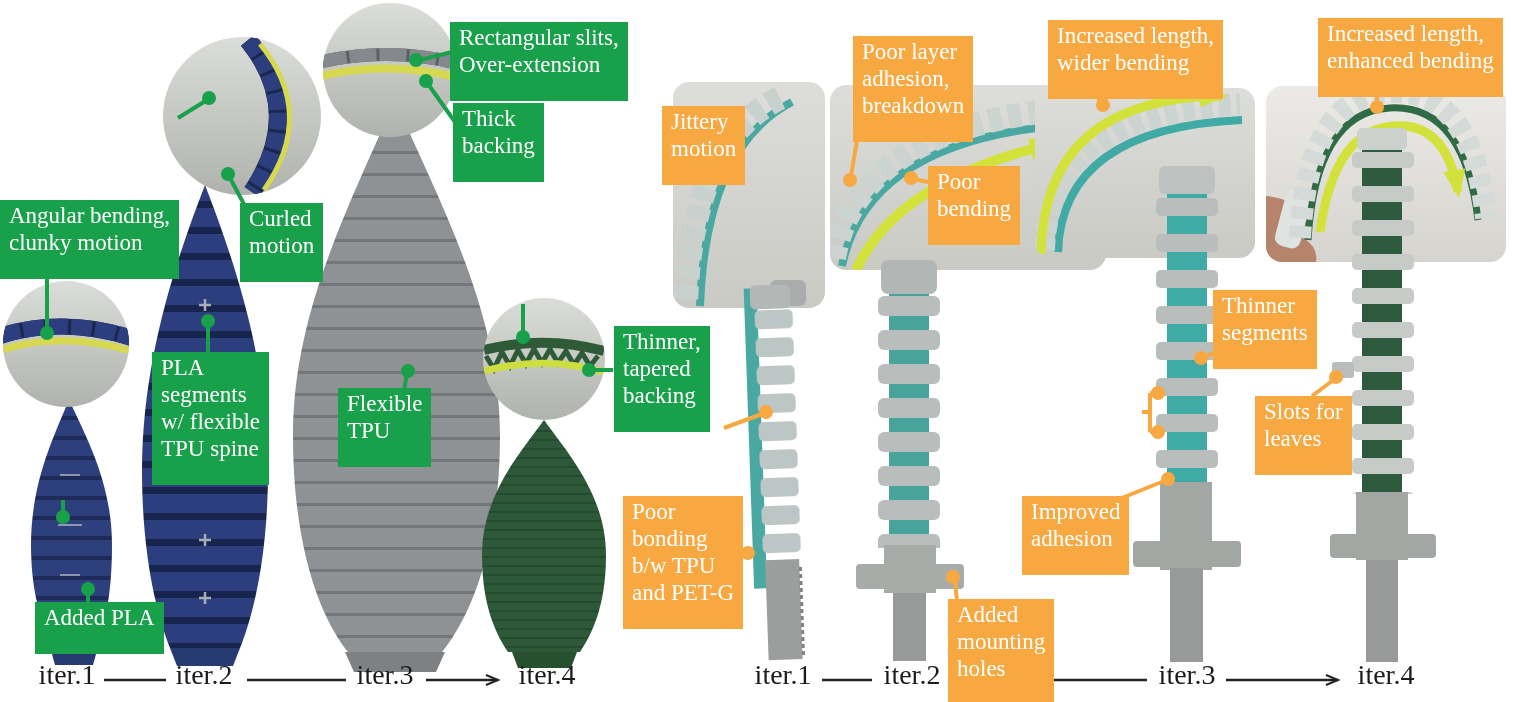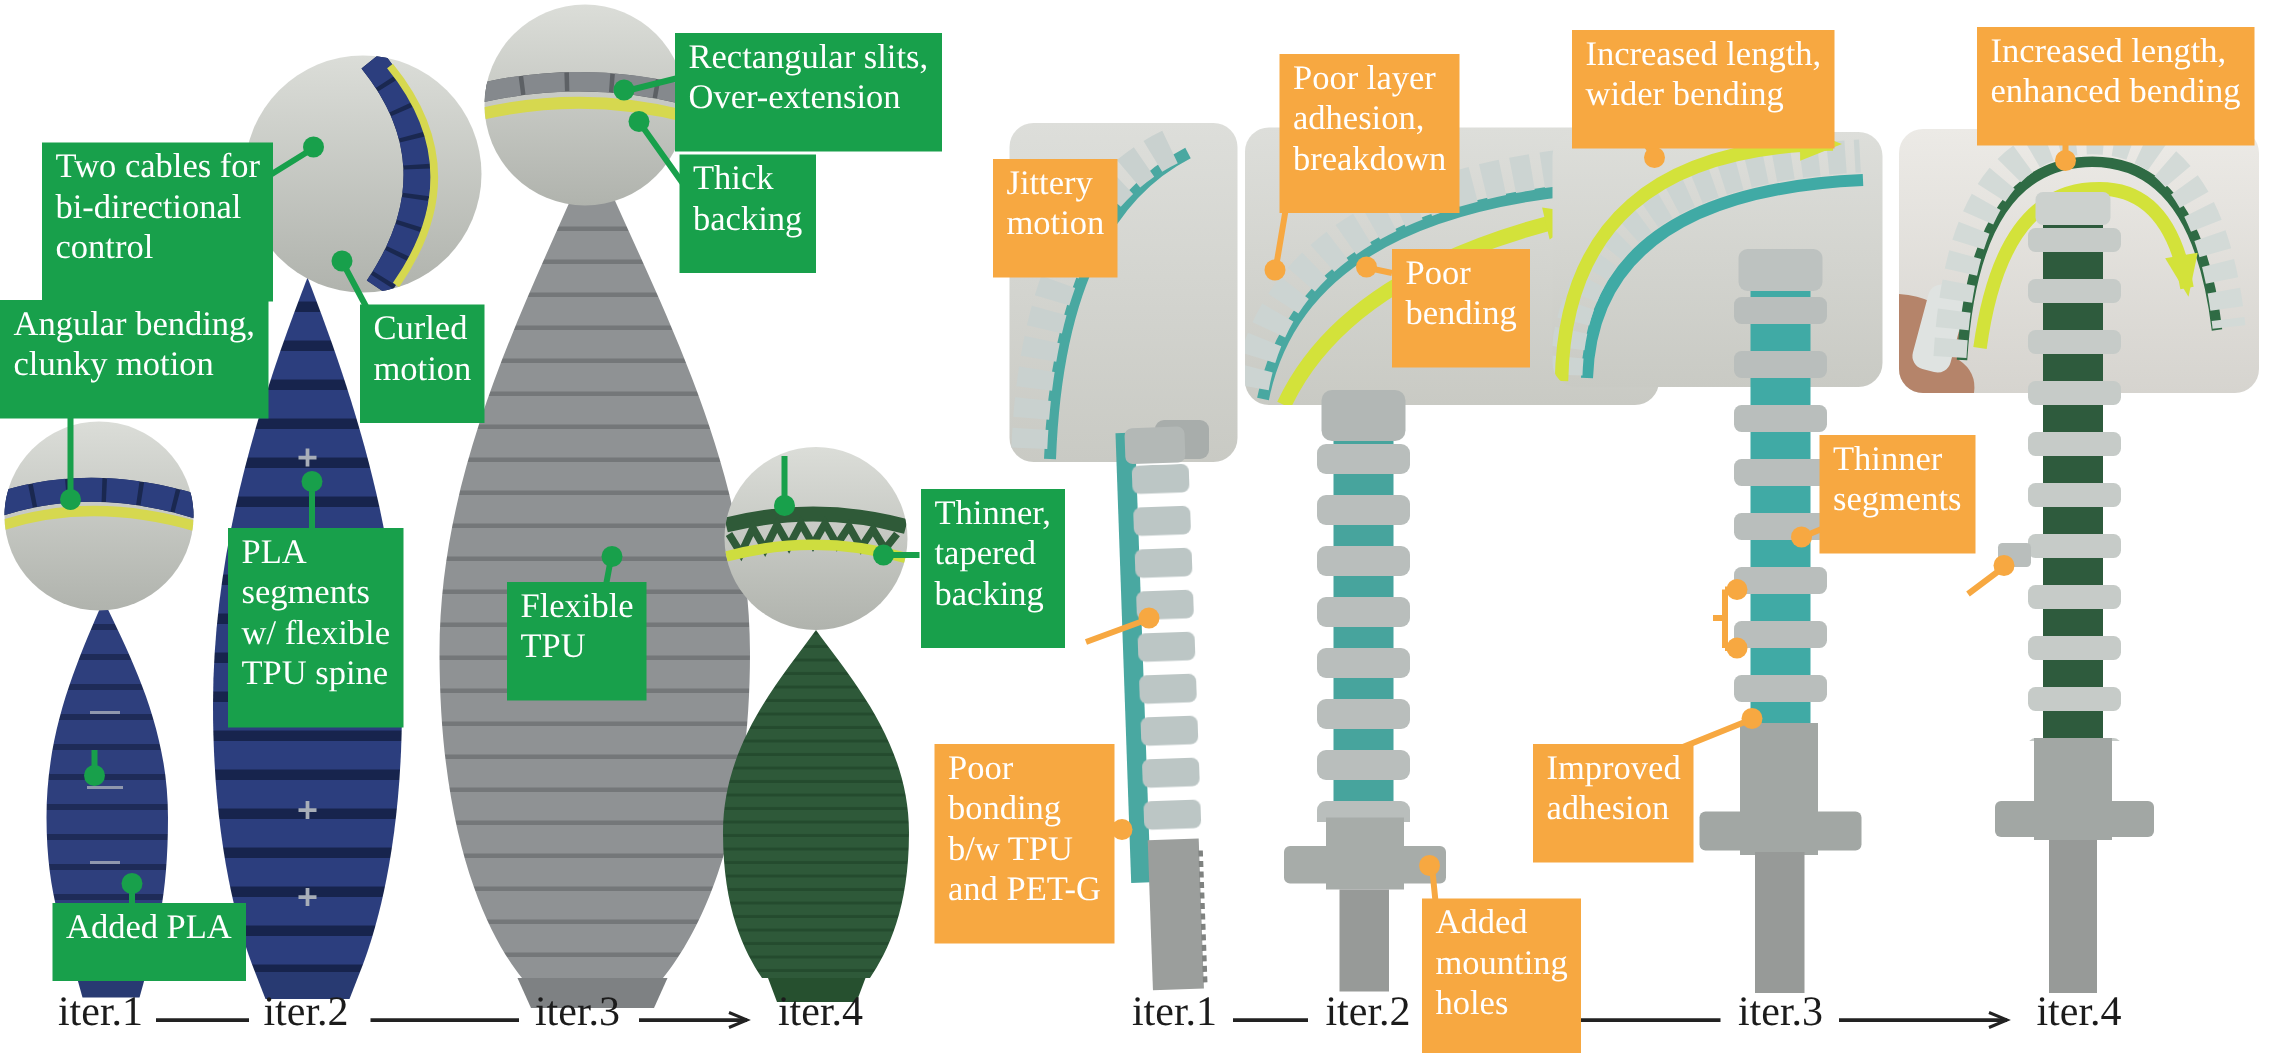--- a/index.html
+++ b/index.html
@@ -250,23 +250,20 @@
   <g stroke="#222" stroke-width="2.5" fill="none">
     <line x1="104" y1="680" x2="166" y2="680"></line>
     <line x1="247" y1="680" x2="346" y2="680"></line>
     <path d="M426,680 L498,680" marker-end="url(#arrowDark)"></path>
     <line x1="822" y1="680" x2="872" y2="680"></line>
     <line x1="953" y1="680" x2="1147" y2="680"></line>
     <path d="M1226,680 L1338,680" marker-end="url(#arrowDark)"></path>
   </g>
 </svg>
 
-<div class="label green" style="left:28px;top:95px">Two cables for
-bi-directional
-control</div>
 <div class="label green" style="left:0px;top:200px">Angular bending,
 clunky motion</div>
 <div class="label green" style="left:240px;top:203px">Curled
 motion</div>
 <div class="label green" style="left:450px;top:22px">Rectangular slits,
 Over-extension</div>
 <div class="label green" style="left:453px;top:103px">Thick
 backing</div>
 <div class="label green" style="left:152px;top:352px">PLA
 segments
@@ -294,20 +291,22 @@
 bonding
 b/w TPU
 and PET-G</div>
 <div class="label orange" style="left:948px;top:599px">Added
 mounting
 holes</div>
 <div class="label orange" style="left:1213px;top:290px">Thinner
 segments</div>
 <div class="label orange" style="left:1022px;top:496px">Improved
 adhesion</div>
+<div class="label orange" style="left:1255px;top:396px">Slots for
+leaves</div>
 
 <div class="iter" style="left:67px">iter.1</div>
 <div class="iter" style="left:204px">iter.2</div>
 <div class="iter" style="left:385px">iter.3</div>
 <div class="iter" style="left:547px">iter.4</div>
 <div class="iter" style="left:783px">iter.1</div>
 <div class="iter" style="left:912px">iter.2</div>
 <div class="iter" style="left:1187px">iter.3</div>
 <div class="iter" style="left:1386px">iter.4</div>
 

